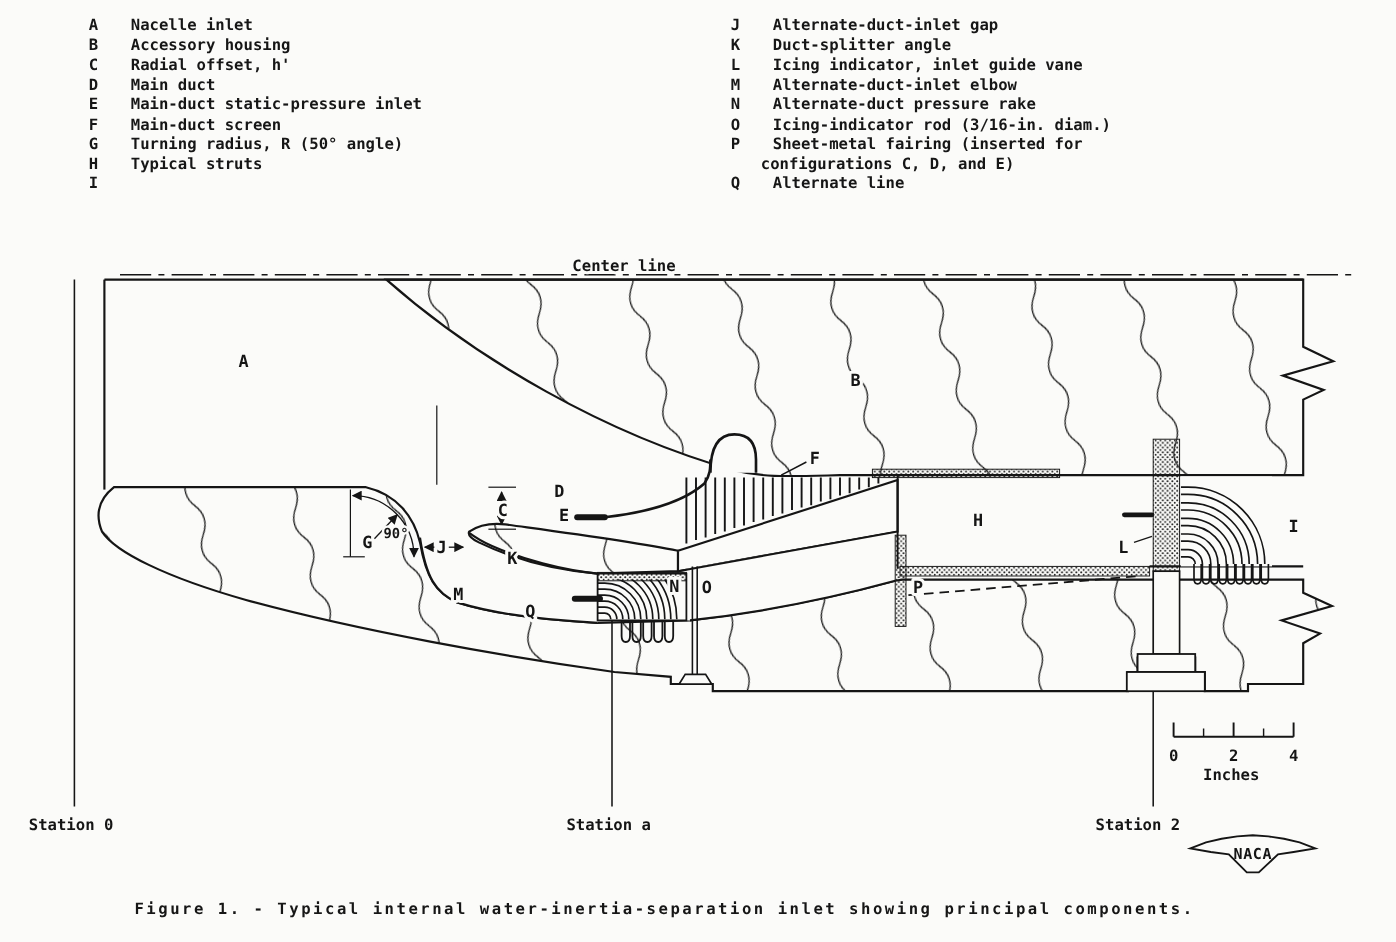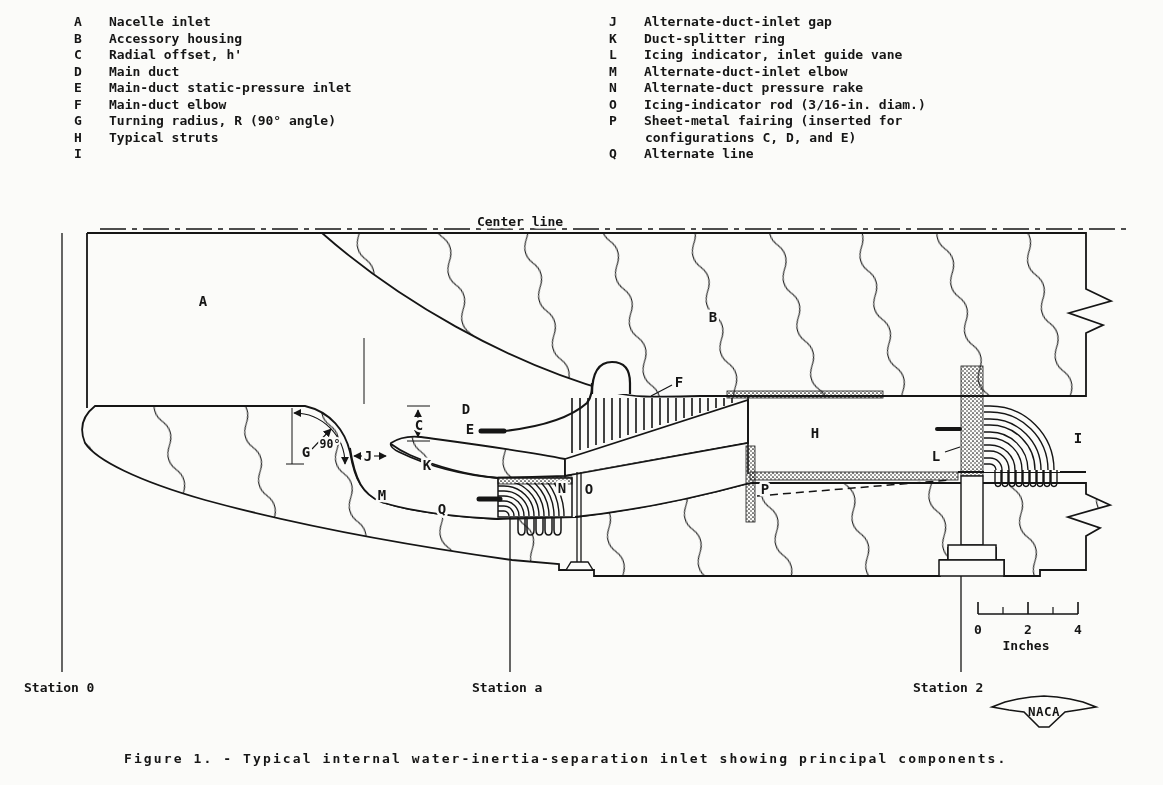--- a/index.html
+++ b/index.html
@@ -7,23 +7,23 @@
     width:1163px;height:785px;position:relative;
     background:#fbfbf9;color:#151515;
     font-family:"DejaVu Sans Mono", monospace;
     overflow:hidden;
   }
   .legend{position:absolute;top:14px;font:bold 13px "DejaVu Sans Mono",monospace;color:#161616;}
   .legend-left{left:74px;}
   .legend-right{left:609px;}
   .lrow{display:flex;line-height:16.5px;white-space:pre;}
   .lkey{width:35px;flex:0 0 35px;}
-  .lcont{margin-left:36px;line-height:16.5px;white-space:pre;}
+  .lcont{margin-left:25px;line-height:16.5px;white-space:pre;}
   .caption{
-    position:absolute;left:124px;top:751px;
+    position:absolute;left:112px;top:751px;
     font:bold 13px "DejaVu Sans Mono",monospace;letter-spacing:2.1px;color:#161616;white-space:pre;
   }
   svg{position:absolute;left:0;top:0;}
   .ink{stroke:#151515;fill:none;}
   .pl{font:bold 14px "DejaVu Sans Mono",monospace;fill:#151515;text-anchor:middle;
       paint-order:stroke;stroke:#fbfbf9;stroke-width:5px;stroke-linejoin:round;}
   .sm{font:bold 11.5px "DejaVu Sans Mono",monospace;fill:#151515;text-anchor:middle;
       paint-order:stroke;stroke:#fbfbf9;stroke-width:4px;stroke-linejoin:round;}
   .st{font:bold 13px "DejaVu Sans Mono",monospace;fill:#151515;}
   .stm{font:bold 13px "DejaVu Sans Mono",monospace;fill:#151515;text-anchor:middle;}
@@ -31,29 +31,29 @@
 </style>
 </head>
 <body>
 
 <div class="legend legend-left">
   <div class="lrow"><span class="lkey">A</span><span>Nacelle inlet</span></div>
   <div class="lrow"><span class="lkey">B</span><span>Accessory housing</span></div>
   <div class="lrow"><span class="lkey">C</span><span>Radial offset, h'</span></div>
   <div class="lrow"><span class="lkey">D</span><span>Main duct</span></div>
   <div class="lrow"><span class="lkey">E</span><span>Main-duct static-pressure inlet</span></div>
-  <div class="lrow"><span class="lkey">F</span><span>Main-duct elbow</span></div>
-  <div class="lrow"><span class="lkey">G</span><span>Turning radius, R (90° angle)</span></div>
+  <div class="lrow"><span class="lkey">F</span><span>Main-duct screen</span></div>
+  <div class="lrow"><span class="lkey">G</span><span>Turning radius, R (50° angle)</span></div>
   <div class="lrow"><span class="lkey">H</span><span>Typical struts</span></div>
   <div class="lrow"><span class="lkey">I</span></div>
 </div>
 
 <div class="legend legend-right">
   <div class="lrow"><span class="lkey">J</span><span>Alternate-duct-inlet gap</span></div>
-  <div class="lrow"><span class="lkey">K</span><span>Duct-splitter ring</span></div>
+  <div class="lrow"><span class="lkey">K</span><span>Duct-splitter angle</span></div>
   <div class="lrow"><span class="lkey">L</span><span>Icing indicator, inlet guide vane</span></div>
   <div class="lrow"><span class="lkey">M</span><span>Alternate-duct-inlet elbow</span></div>
   <div class="lrow"><span class="lkey">N</span><span>Alternate-duct pressure rake</span></div>
   <div class="lrow"><span class="lkey">O</span><span>Icing-indicator rod (3/16-in. diam.)</span></div>
   <div class="lrow"><span class="lkey">P</span><span>Sheet-metal fairing (inserted for</span></div>
   <div class="lcont">configurations C, D, and E)</div>
   <div class="lrow"><span class="lkey">Q</span><span>Alternate line</span></div>
 </div>
 
 <svg width="1163" height="785" viewBox="0 0 1163 785">

